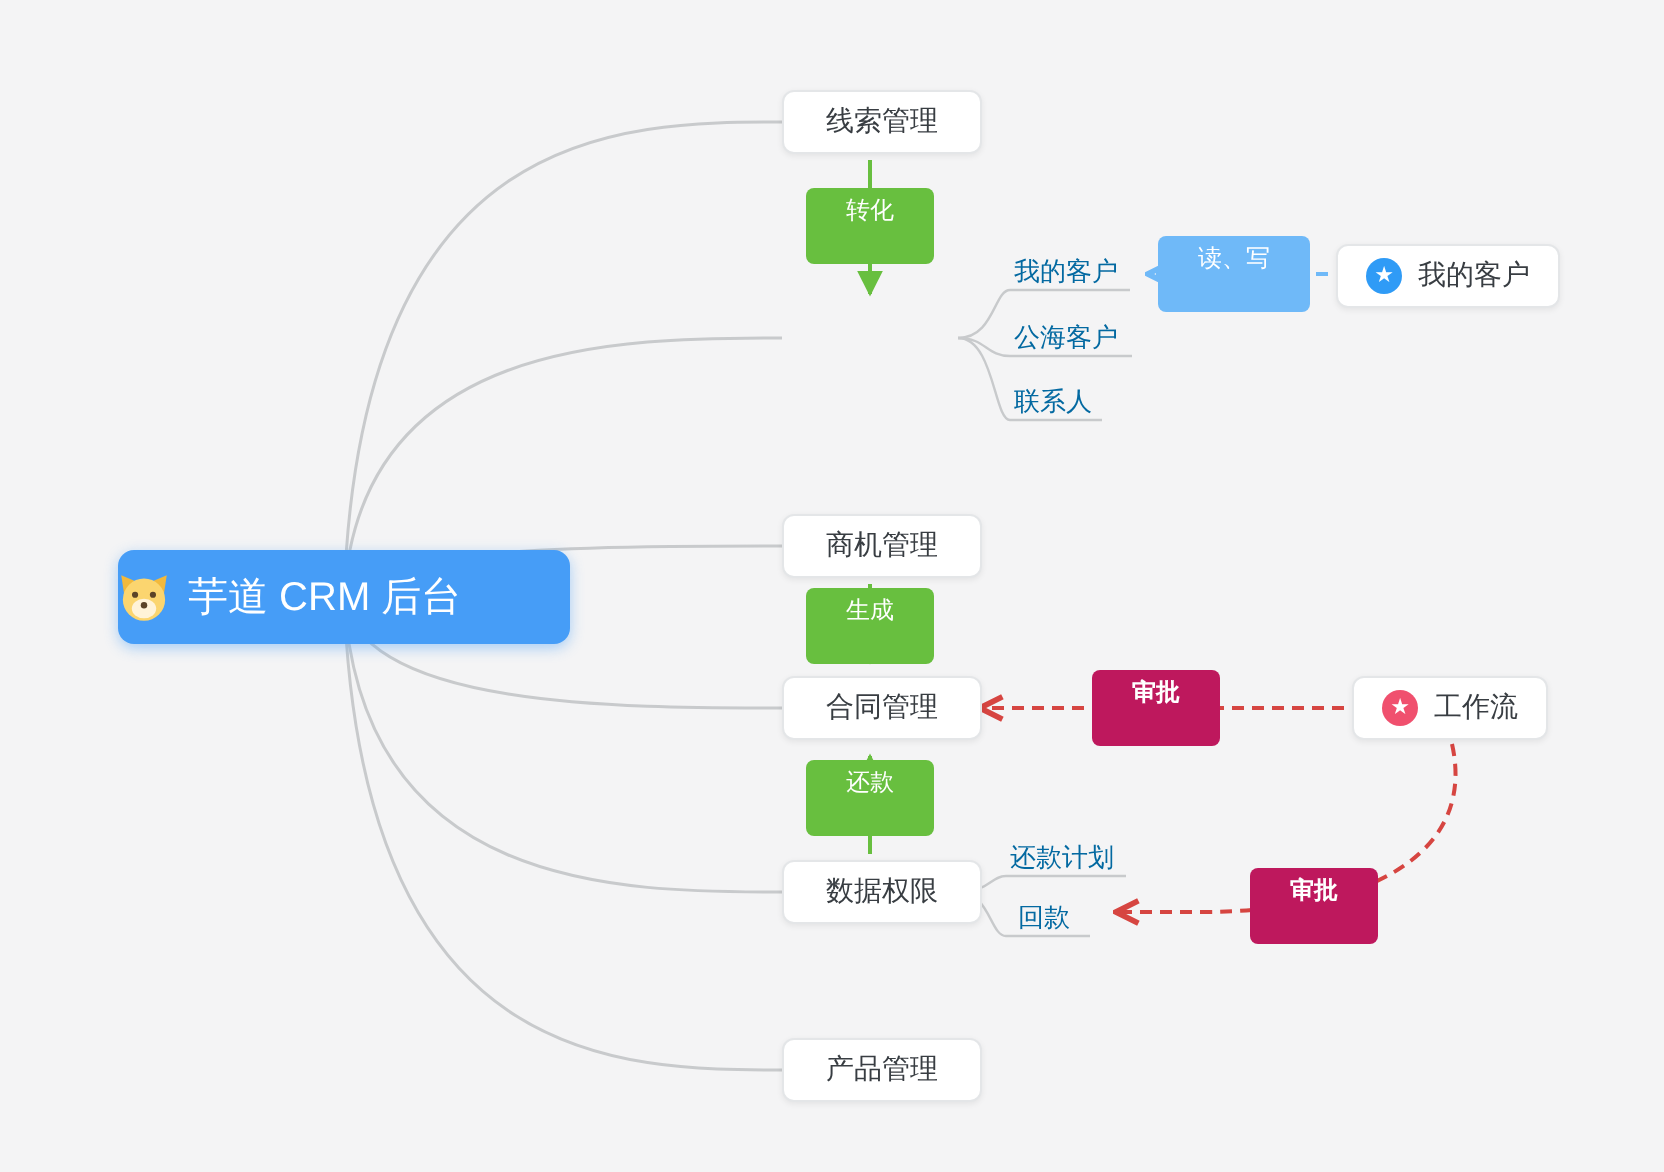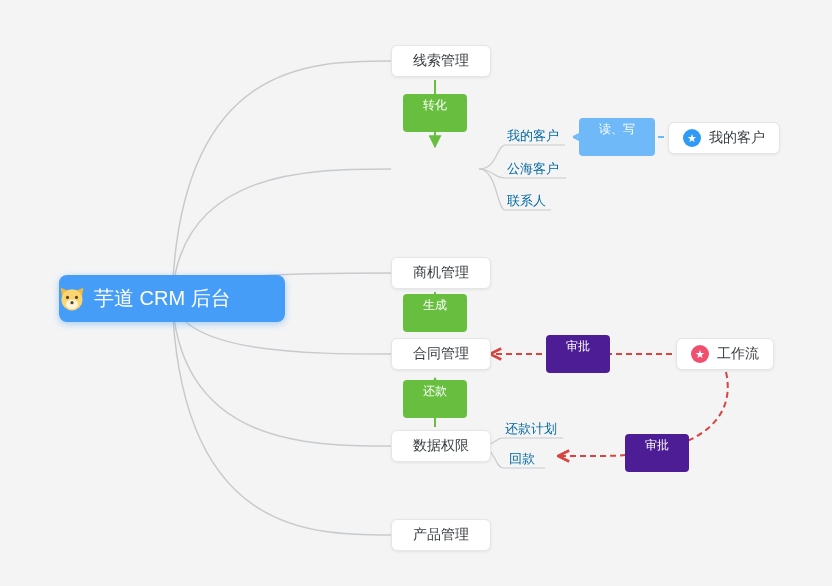--- a/index.html
+++ b/index.html
@@ -51,21 +51,21 @@
   }
 
   .badge {
     position:absolute; z-index:3;
     transform:translate(-50%,-50%);
     color:#ffffff; font-size:12px;
     height:38px; line-height:22px; padding:0 20px;
     border-radius:4px; white-space:nowrap;
   }
   .badge.green { background:#68bf3f; }
-  .badge.red   { background:#4c1d95; }
+  .badge.red   { background:#be185d;font-weight:bold; }
   .badge.blue  { background:#6fb9f8; }
 </style>
 </head>
 <body>
 
 <div class="canvas">
 
   <svg class="edges" width="832" height="586" viewBox="0 0 832 586">
     <defs>
       <marker id="tri-green" viewBox="0 0 10 10" refX="9" refY="5" markerWidth="6.5" markerHeight="6.5" orient="auto">

